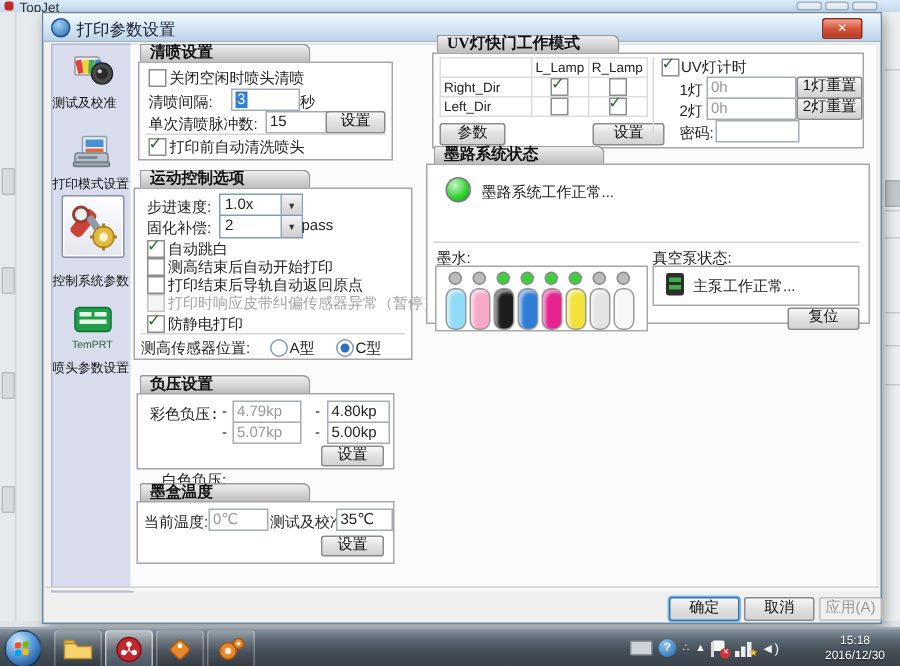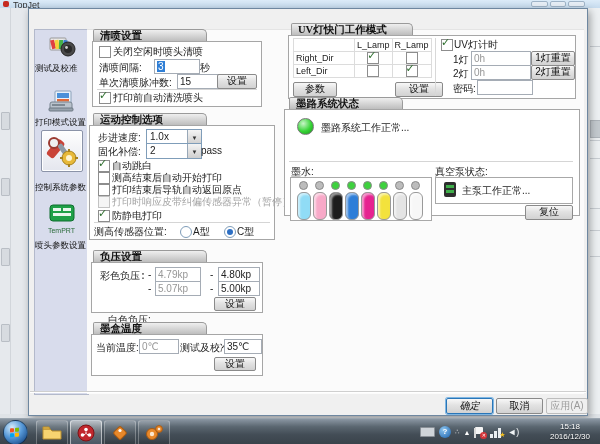--- a/index.html
+++ b/index.html
@@ -44,21 +44,21 @@
   .cb{position:absolute;width:10px;height:10px;background:#fff;border:1px solid #8d8d8d;}
   .cb .ck{display:none;position:absolute;left:-1px;top:-4px;font-size:11px;font-style:normal;color:#2c6e2c;font-weight:bold;}
   .cb[data-checked="true"] .ck{display:block;}
   .cb.dcb{border-color:#c3c3c3;background:#f5f5f5;}
   .radio{position:absolute;width:10px;height:10px;border:1px solid #7f9db9;border-radius:50%;background:#fff;}
   .radio[data-selected="true"]::before{content:"";position:absolute;left:2px;top:2px;right:2px;bottom:2px;border-radius:50%;background:#2d6fc4;}
   .inp{position:absolute;height:13px;background:#fff;border:1px solid #a5acb5;font-size:10px;line-height:13px;padding:0 2px;overflow:hidden;}
   .inp.ro{color:#979797;}
   .inp .selv{background:#2f7fd6;color:#fff;padding:0 1px;}
   .btn{position:absolute;background:linear-gradient(#f8f8f8,#e2e2e2 45%,#d2d2d2);border:1px solid #8a8a8a;border-radius:2px;font-size:10px;text-align:center;line-height:12px;color:#111;cursor:pointer;}
-  .btn.default{border-color:#2a76b8;box-shadow:0 0 0 1px #7fb6e2;font-style:italic;}
+  .btn.default{border-color:#2a76b8;box-shadow:0 0 0 1px #7fb6e2;}
   .btn.disb{color:#9a9a9a;background:#efefef;border-color:#bdbdbd;}
   .dd{position:absolute;height:14px;background:#fff;border:1px solid #7f9db9;font-size:10px;line-height:13px;padding:0 3px;}
   .dd .dd-btn{position:absolute;right:0;top:0;width:13px;height:100%;background:linear-gradient(#f4f4f4,#cfcfcf);border-left:1px solid #98a8b8;text-align:center;}
   .dd .dd-btn i{font-style:normal;font-size:6px;color:#333;line-height:12px;}
   .hr{position:absolute;height:1px;background:#d5d5d5;}
 
   .uvtbl{position:absolute;left:4px;top:2px;border-collapse:collapse;font-size:9px;}
   .uvtbl td{border:1px solid #dcdcdc;height:12px;padding:0 2px;text-align:center;}
   .uvtbl td.rowlbl{text-align:left;width:56px;}
   .uvtbl .tcb{display:inline-block;position:relative;width:10px;height:10px;background:#fff;border:1px solid #8d8d8d;vertical-align:middle;}
@@ -110,20 +110,25 @@
       <i style="top:132px;"></i>
       <i style="top:150px;"></i>
     <i style="top:200px;"></i>
       <i style="top:222px;"></i>
       <i style="top:248px;"></i>
     <div class="blk"></div>
   </div>
   <div class="abs bg-bottom"></div>
 
   <div class="abs dialog">
+    <div class="abs titlebar">
+      <div class="abs title-icon"></div>
+      <div class="abs title-text">打印参数设置</div>
+      <div class="abs close-btn">✕</div>
+    </div>
 
     <div class="abs sidebar">
 
       <svg class="abs" style="left:12px;top:2px;" width="30" height="28" viewBox="0 0 30 28">
         <rect x="3" y="6" width="16" height="12" rx="1" fill="#e9e9e9" stroke="#9a9a9a"></rect>
         <rect x="4" y="8" width="4" height="9" fill="#e04040" transform="rotate(-14 6 12)"></rect>
         <rect x="8" y="8" width="4" height="9" fill="#f5d33c" transform="rotate(-7 10 12)"></rect>
         <rect x="12" y="8" width="4" height="9" fill="#45b04a" transform="rotate(2 14 12)"></rect>
         <rect x="16" y="8" width="4" height="9" fill="#3a7fd0" transform="rotate(10 18 12)"></rect>
         <circle cx="21" cy="17" r="7" fill="#4a4a4a" stroke="#222"></circle>

